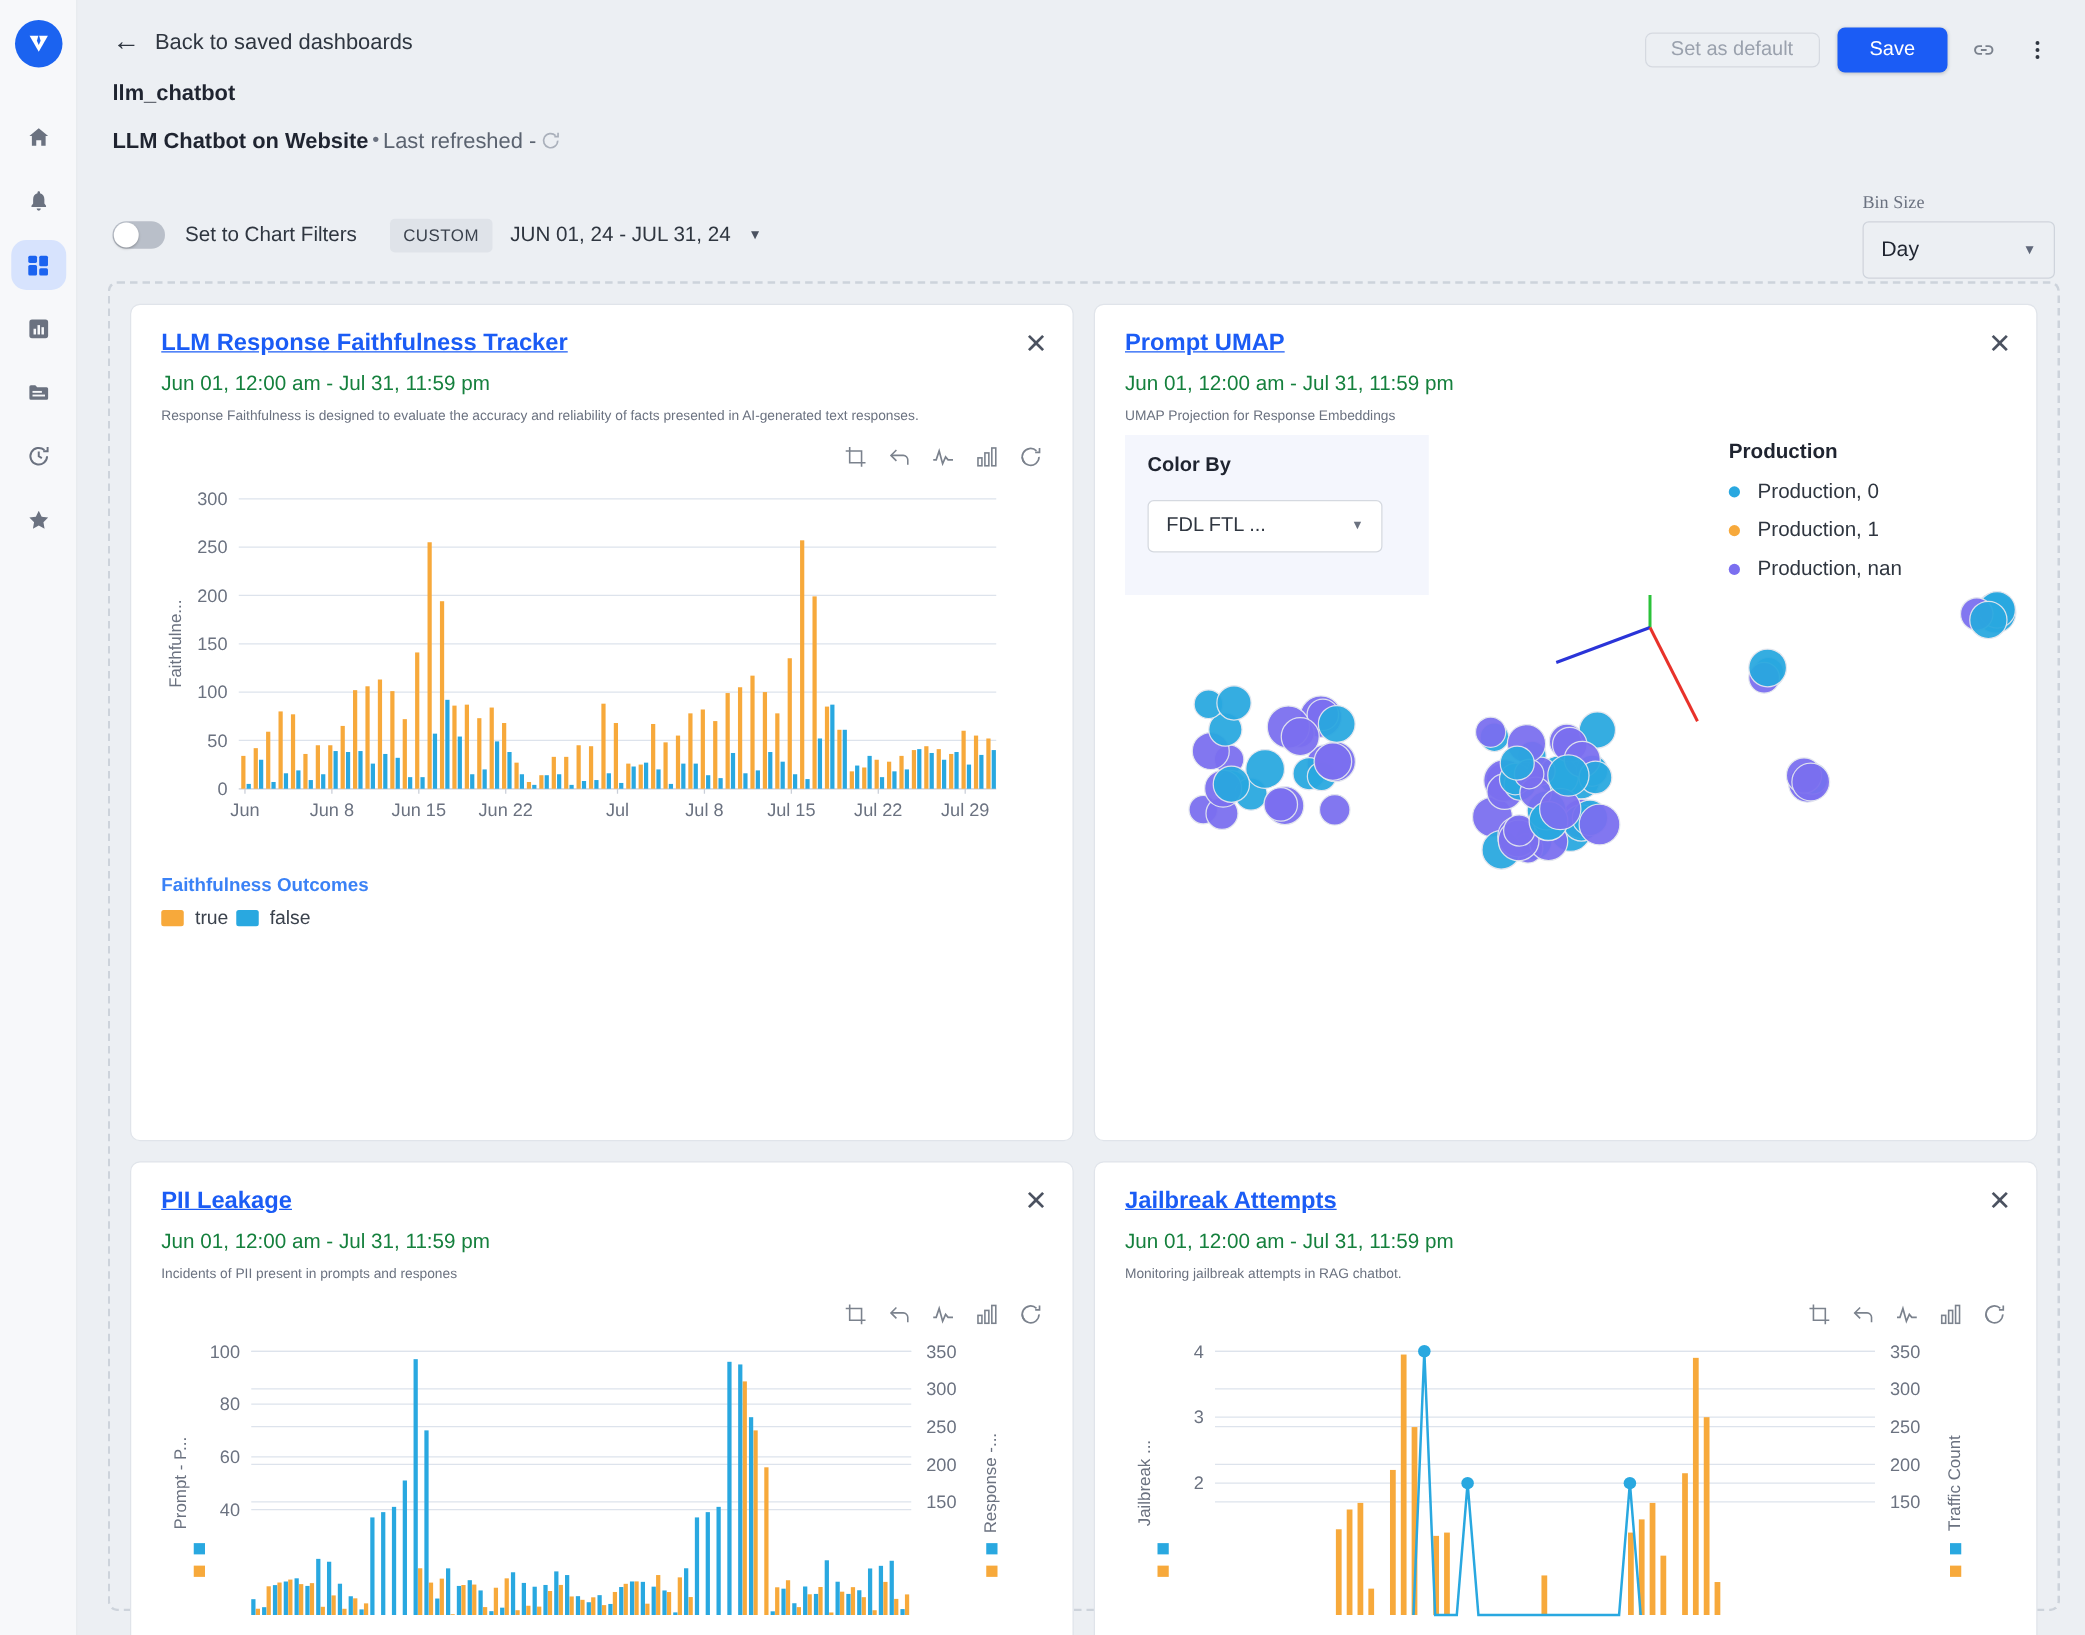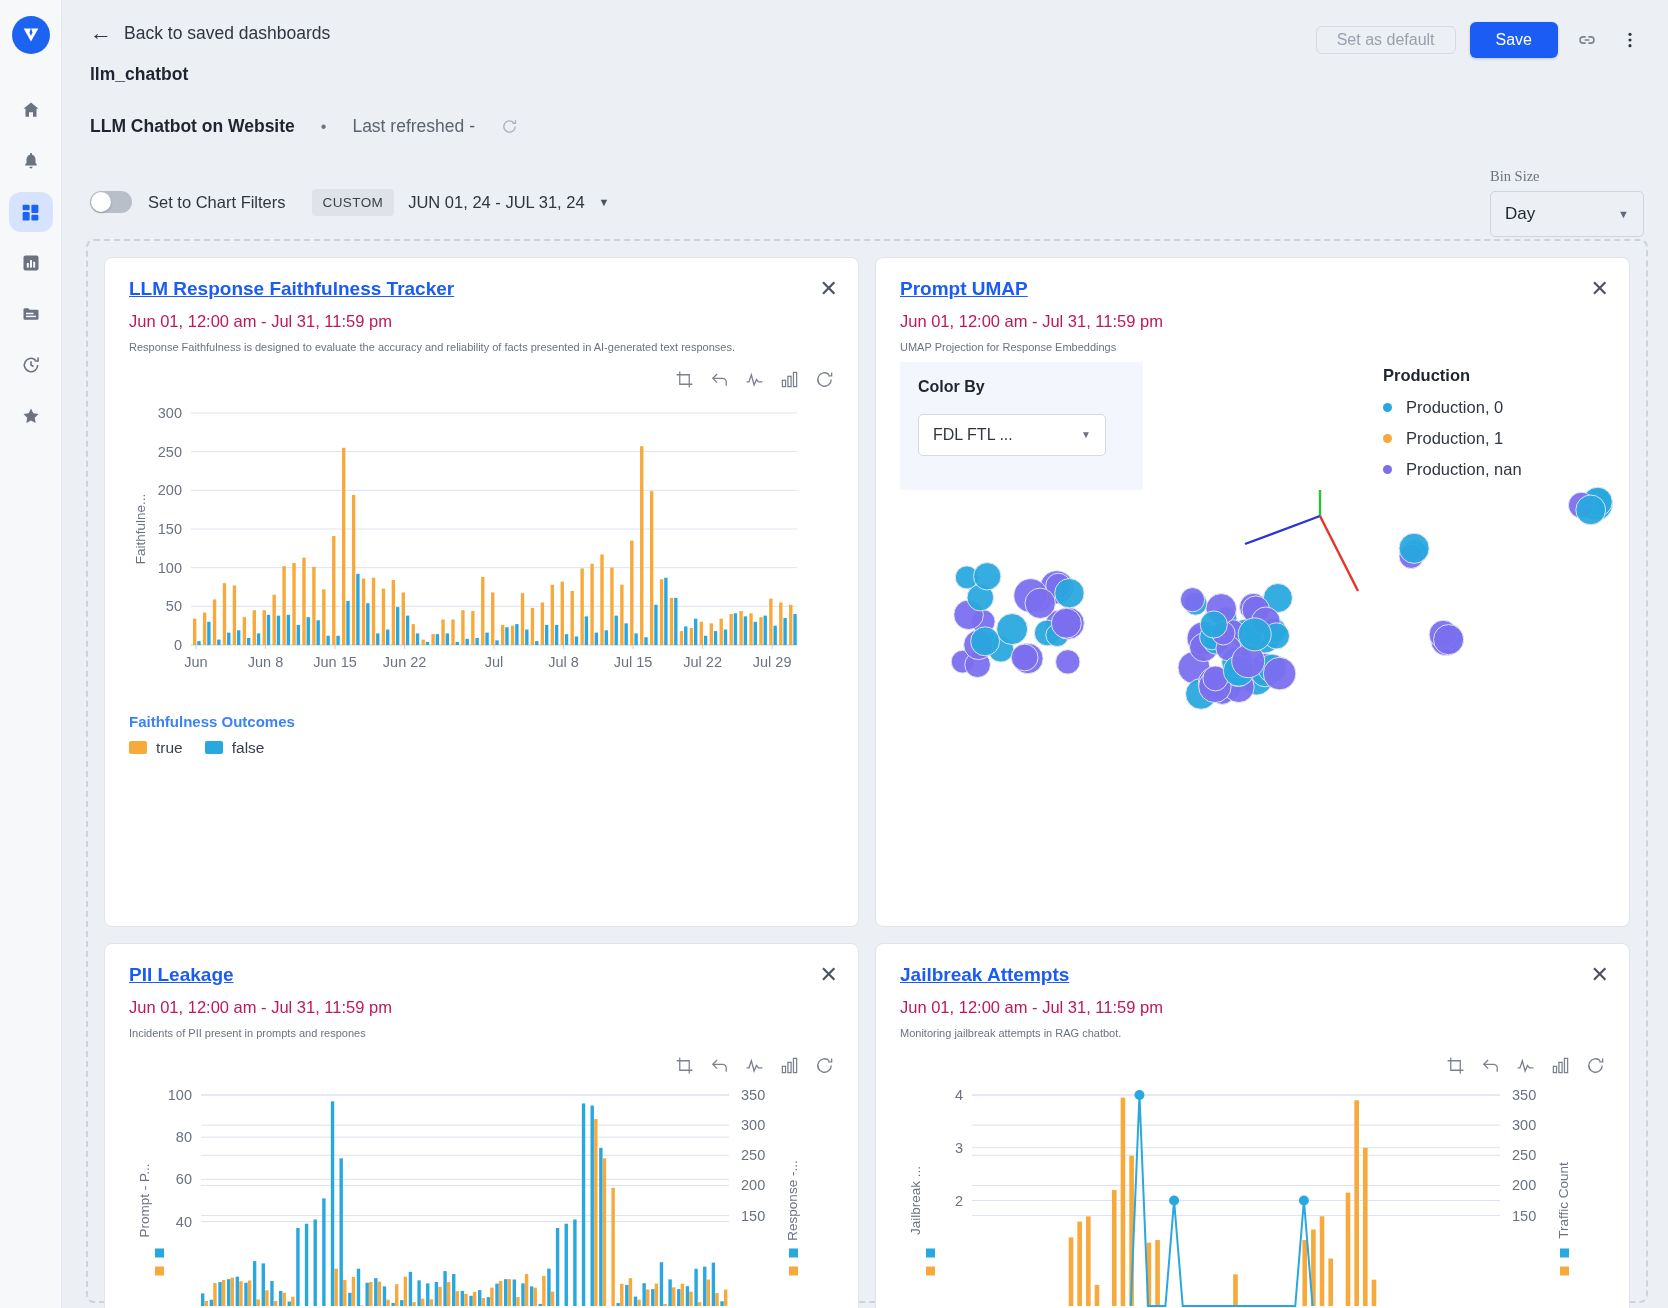--- a/index.html
+++ b/index.html
@@ -52,21 +52,21 @@
   .btn-primary {
     background: #1b5cf5; color: #fff; border: none; border-radius: 6px;
     font-size: 16px; padding: 9px 26px; font-family: inherit; cursor: pointer;
     box-shadow: 0 1px 3px rgba(0,0,0,.18);
   }
   .icon-btn { color: #7b828d; cursor: pointer; display: flex; align-items: center; padding: 4px; }
 
   .titles { padding: 0 28px; margin-top: -18px; }
   .db-name { font-size: 17.5px; font-weight: bold; color: #1f2430; }
   .db-row {
-    display: flex; align-items: center; gap: 26px; margin-top: 31px;
+    display: flex; align-items: center; gap: 3px; margin-top: 17px;
     font-size: 17.5px;
   }
   .db-row .dash-title { font-weight: bold; color: #1f2430; }
   .db-row .dot { color: #6b7280; font-size: 16px; }
   .db-row .refreshed { color: #5b6370; }
   .db-row .rf-icon { color: #aab0bb; display: flex; align-items: center; }
 
   .filters {
     display: flex; align-items: center; padding: 0 24px 0 28px;
     margin-top: 36px; height: 58px;
@@ -109,41 +109,41 @@
     grid-template-rows: 670px 670px;
   }
   .card {
     background: #fff; border: 1px solid #e0e4ea; border-radius: 8px;
     padding: 20px 24px; position: relative; overflow: hidden;
   }
   .card-title {
     color: #1b5cf5; font-size: 19px; font-weight: bold;
     text-decoration: underline; cursor: pointer; display: inline-block;
   }
-  .card-date { font-size: 16.5px; color: #be185d; margin-top: 12px; }
+  .card-date { font-size: 16.5px; color: #15803d; margin-top: 12px; }
   .card-desc { font-size: 11px; color: #6b7280; margin-top: 9px; line-height: 1.42; max-width: 720px; }
   .card-close {
     position: absolute; right: 20px; top: 20px; color: #4b5260;
     font-size: 22px; line-height: 1; cursor: pointer;
   }
   .chart-tools {
     display: flex; gap: 16px; justify-content: flex-end;
     color: #7b828d; margin-top: 14px;
   }
   .chart-tools .t { cursor: pointer; display: flex; }
 
   
   .plot { margin-top: 6px; }
   .axis-text { font-size: 14.5px; fill: #6b7280; font-family: "Liberation Sans", sans-serif; }
   .axis-title { font-size: 13.5px; fill: #6b7280; font-family: "Liberation Sans", sans-serif; }
   .gridline { stroke: #dde3ec; stroke-width: 1; }
 
   .legend-block { margin-top: 14px; }
   .legend-title { font-size: 15px; font-weight: bold; color: #3b82f6; }
-  .legend-row { display: flex; gap: 22px; margin-top: 9px; align-items: flex-start; }
+  .legend-row { display: flex; gap: 6px; margin-top: 9px; align-items: flex-start; }
   .legend-item { display: flex; gap: 9px; align-items: center; font-size: 15.5px; color: #3b424d; cursor: pointer; }
   .swatch { width: 18px; height: 13px; border-radius: 2px; }
 
   
   .umap-body { position: relative; height: 470px; }
   .colorby {
     position: absolute; left: 0; top: 6px; width: 243px; height: 128px;
     background: #f4f6fd; padding: 16px 18px;
   }
   .colorby .cb-title { font-size: 16px; font-weight: bold; color: #1f2430; }

